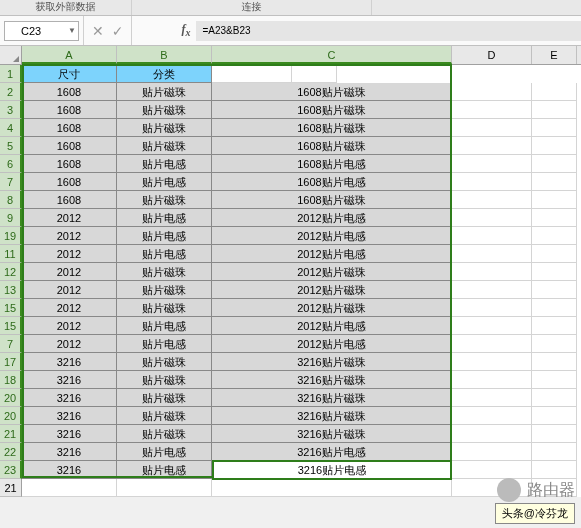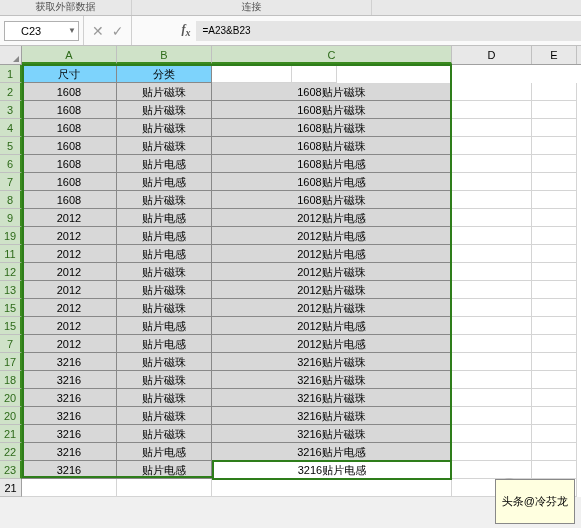--- a/index.html
+++ b/index.html
@@ -32,21 +32,21 @@
 .rowh.sel { background: #cfe2c8; color: #2e6b1a; border-right: 2px solid #3a8a1e; }
 .cell { border-right: 1px solid #d4d4d4; border-bottom: 1px solid #d4d4d4; line-height: 18px; text-align: center; font-size: 11px; overflow: hidden; white-space: nowrap; }
 .cell.sel { background: #d8d8d8; border-right: 1px solid #888; border-bottom: 1px solid #888; }
 .cell.hdr { font-weight: normal; }
 .row.header .cell.sel { background: #7dd3fc; }
 .selbox { position: absolute; border: 2px solid #2e7d1a; pointer-events: none; }
 .activecell { position: absolute; background: #fff; border: 2px solid #2e7d1a; pointer-events: none; box-sizing: border-box; display:flex; align-items:center; justify-content:center; font-size:11px; }
 
 .watermark { position: absolute; right: 6px; bottom: 26px; display: flex; align-items: center; gap: 6px; font-size: 16px; color: #888; pointer-events: none; }
 .watermark .wm-icon { width: 24px; height: 24px; border-radius: 50%; background: #bbb; display: flex; align-items: center; justify-content: center; color: #fff; font-size: 12px; }
-.tooltip { position: absolute; right: 6px; bottom: 4px; background: #ffffe0; border: 1px solid #888; padding: 14px 6px; font-size: 11px; }
+.tooltip { position: absolute; right: 6px; bottom: 4px; background: #ffffe0; border: 1px solid #888; padding: 2px 6px; font-size: 11px; }
 </style>
 </head>
 <body>
 
 <div class="ribbon-labels">
   <div class="lbl1">获取外部数据</div>
   <div class="lbl2">连接</div>
 </div>
 
 <div class="fbar">

